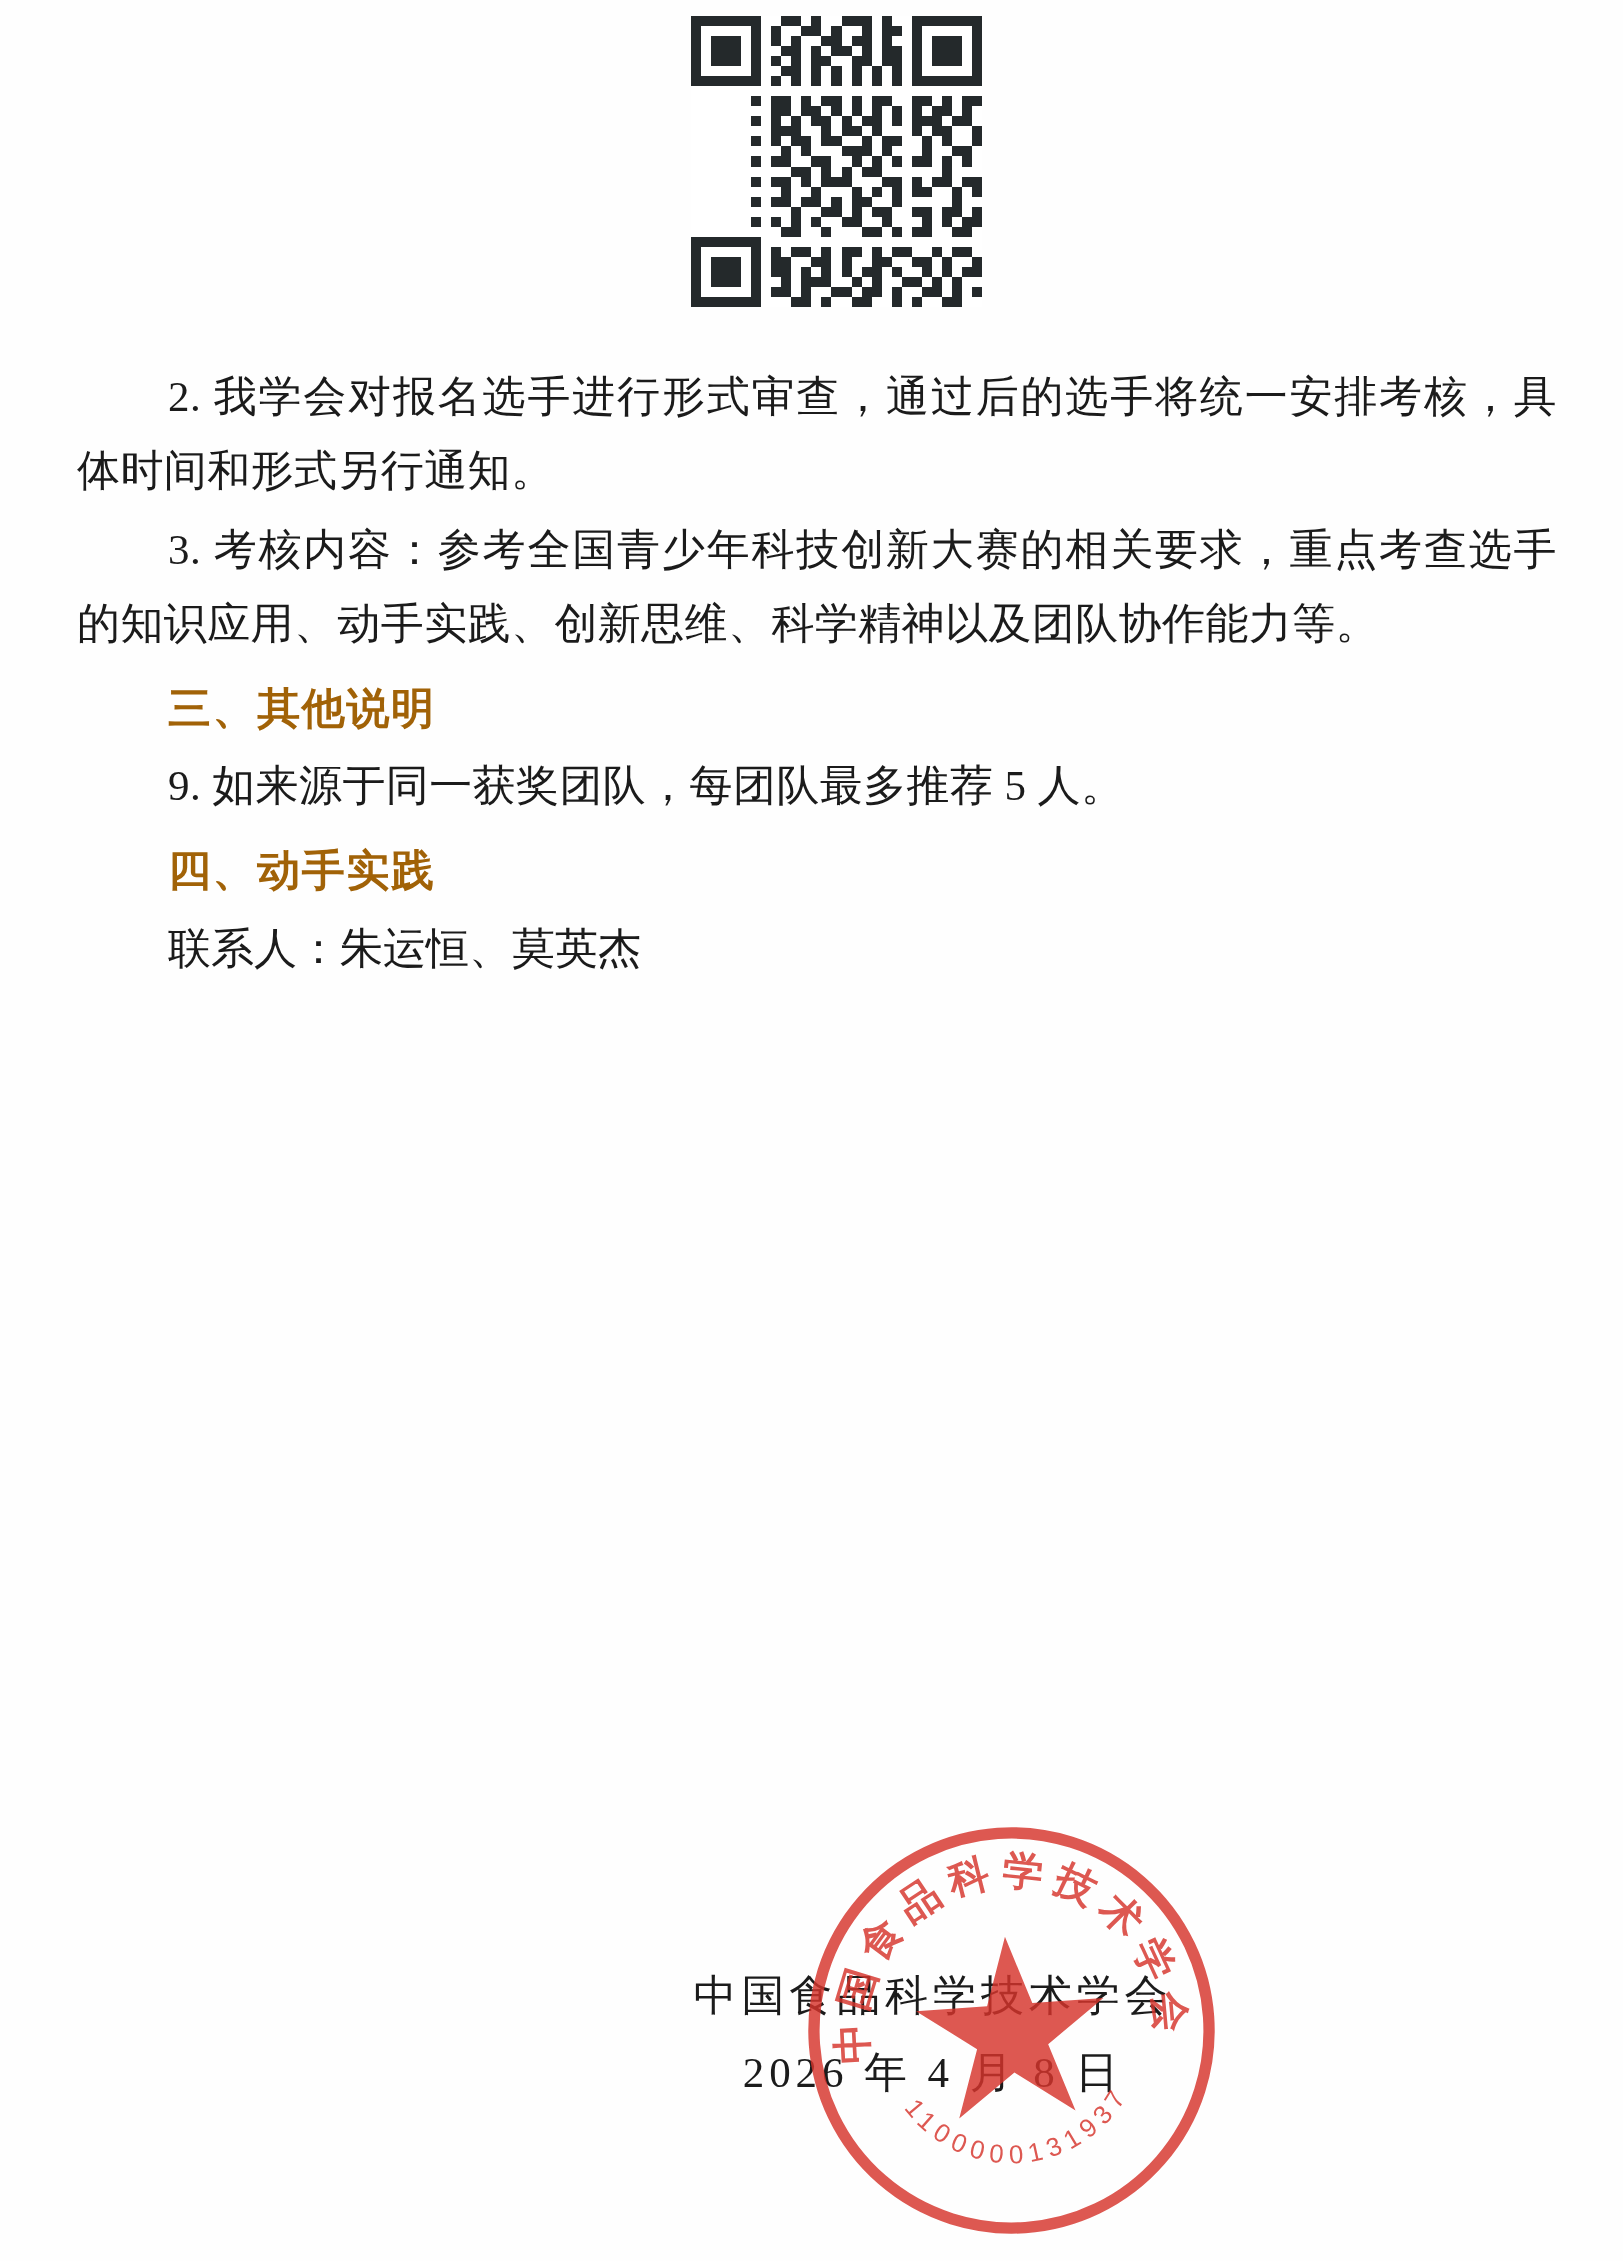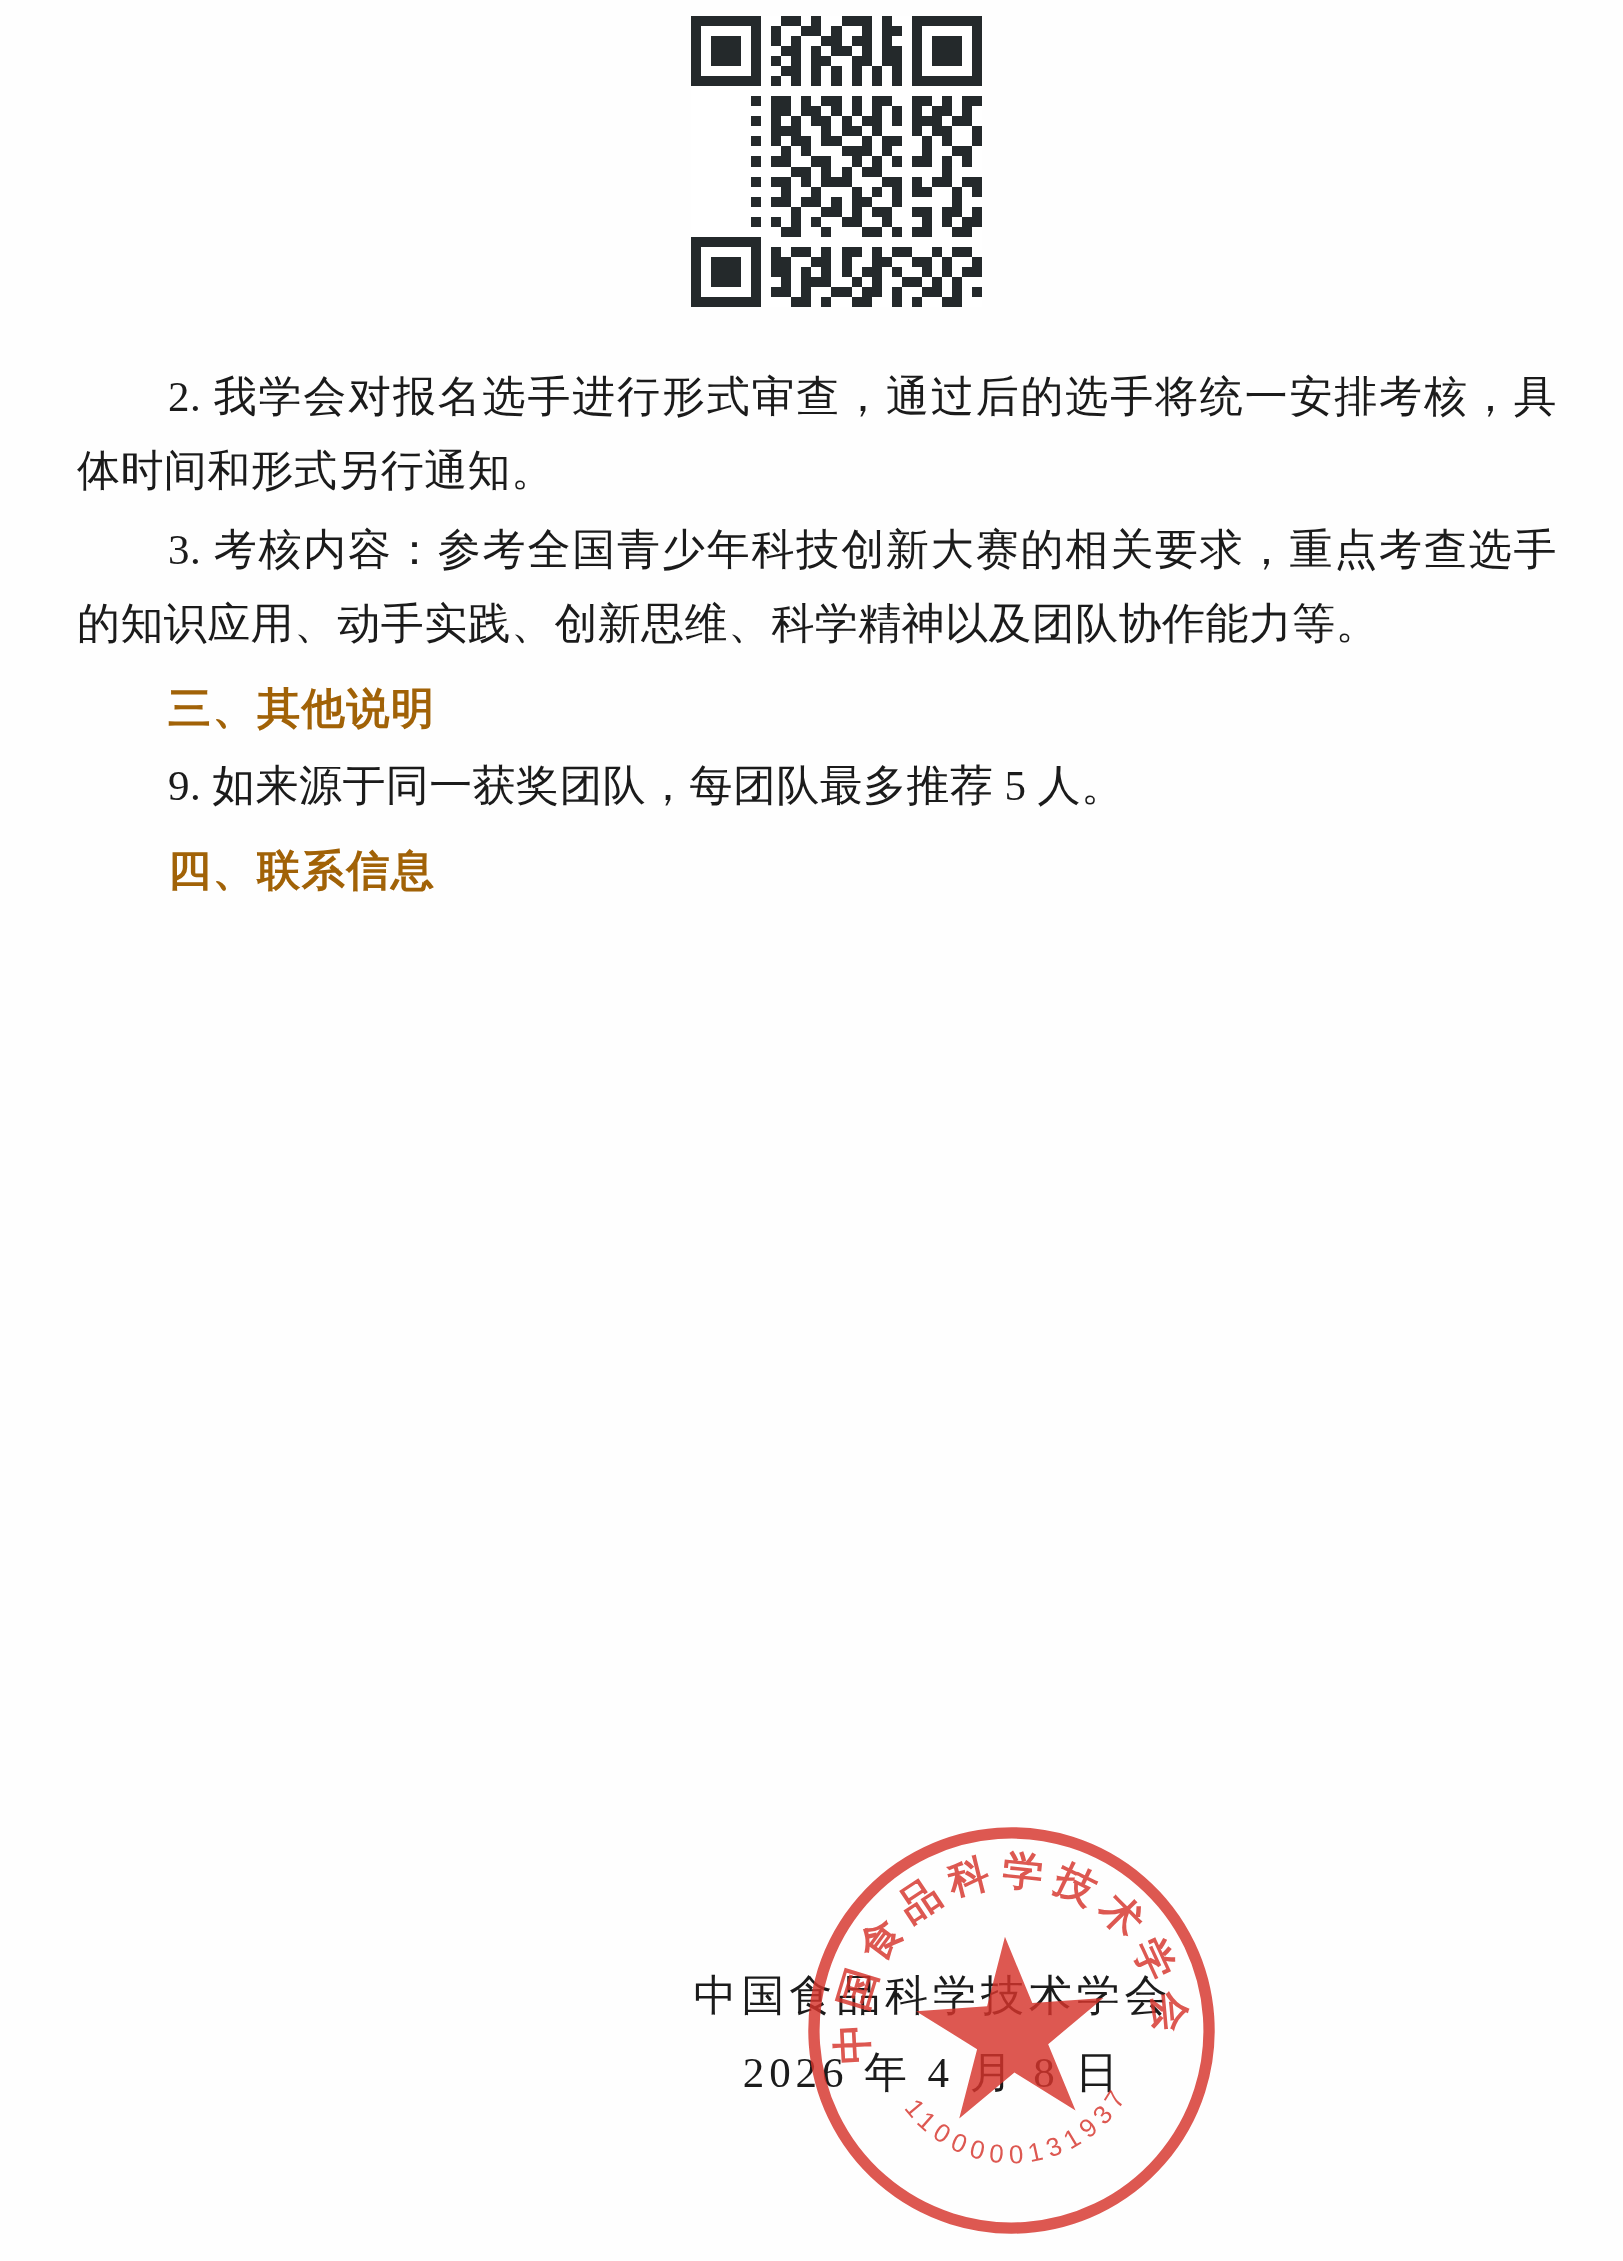--- a/index.html
+++ b/index.html
@@ -312,22 +312,23 @@
     <p class="para indent">2. 我学会对报名选手进行形式审查，通过后的选手将统一安排考核，具体时间和形式另行通知。</p>
 
     <p class="para indent">3. 考核内容：参考全国青少年科技创新大赛的相关要求，重点考查选手的知识应用、动手实践、创新思维、科学精神以及团队协作能力等。</p>
 
 
     <h2 class="section">三、其他说明</h2>
 
 
     <p class="para indent">9. 如来源于同一获奖团队，每团队最多推荐 5 人。</p>
 
-    <h2 class="section">四、联系信息</h2>
-
+    <h2 class="section">四、动手实践</h2>
+
+    <p class="contact">联系人：朱运恒、莫英杰</p>
 
 
   </div>
 
   <div class="signature">
     <div class="line">中国食品科学技术学会</div>
     <div class="line">2026 年 4 月 8 日</div>
   </div>
 
   <div class="seal">

